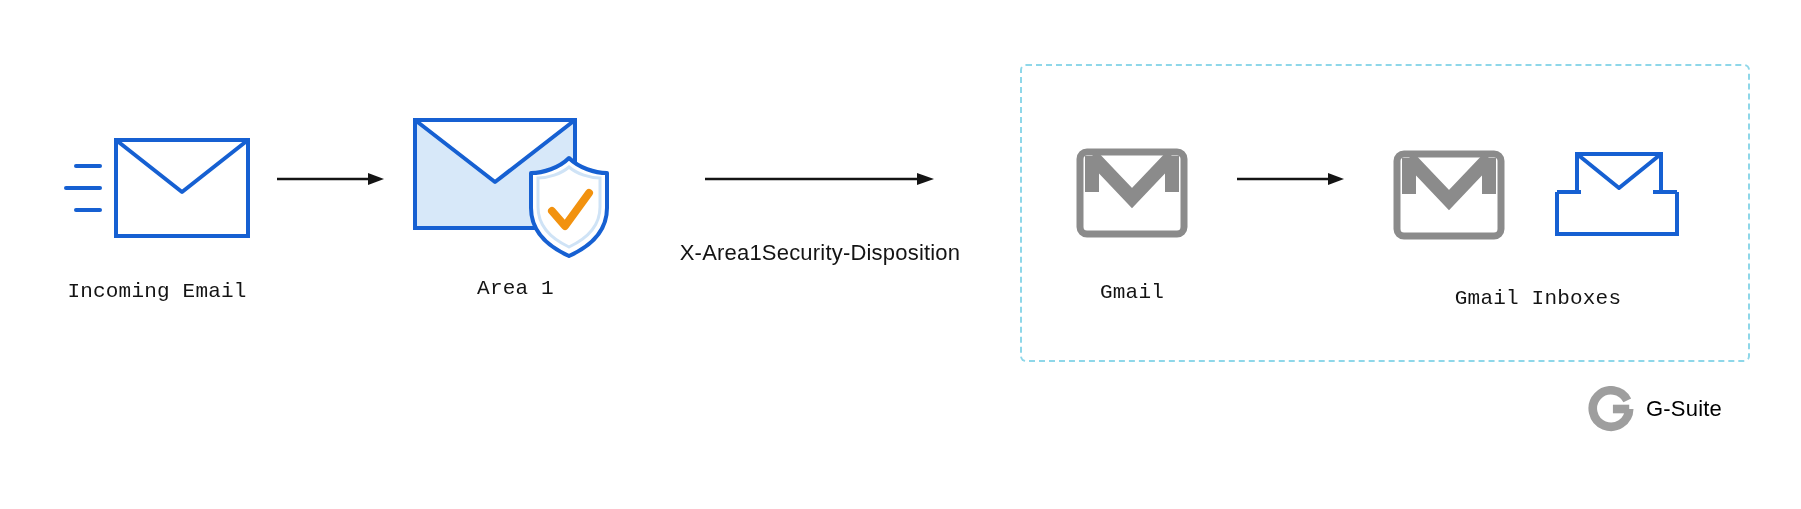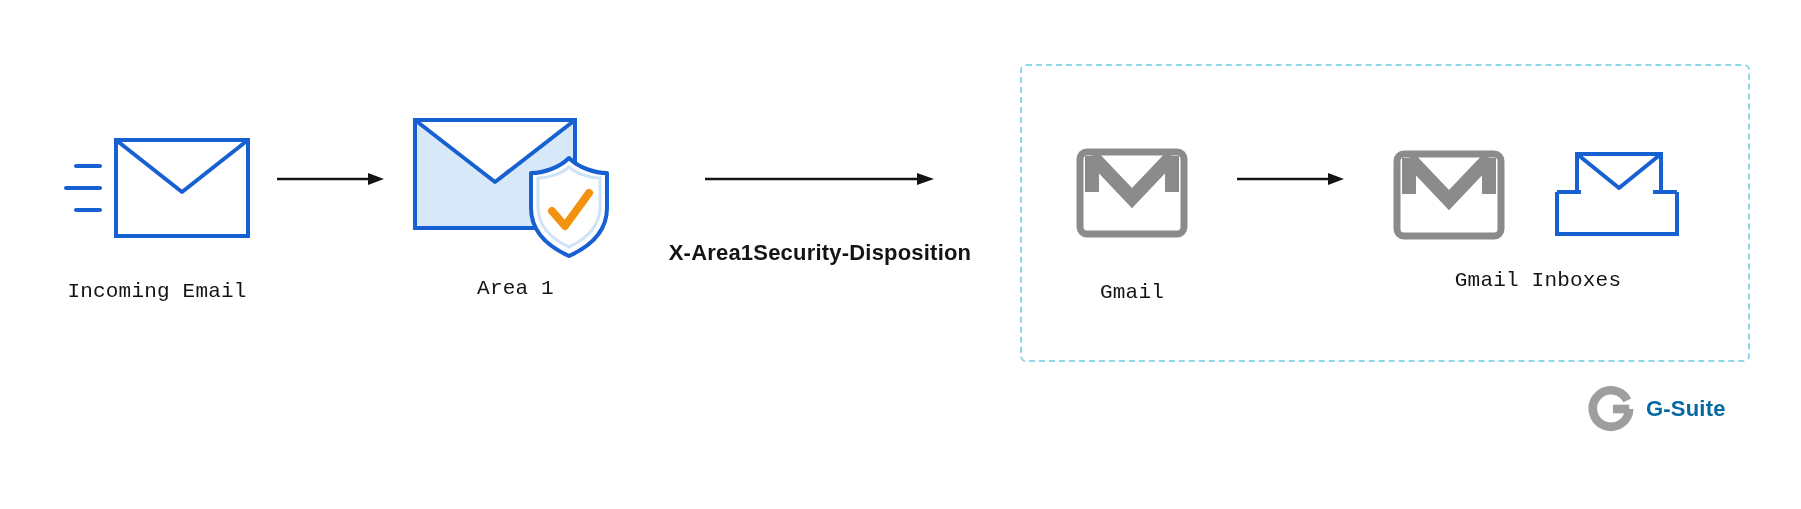--- a/index.html
+++ b/index.html
@@ -25,21 +25,21 @@
     color: #141414;
     text-align: center;
     letter-spacing: 0.2px;
     line-height: 29px;
     white-space: nowrap;
   }
   .arrow { position: absolute; }
   .edge-label {
     position: absolute;
     font-size: 22px;
-    font-weight: 700;
+    font-weight: 400;
     color: #141414;
     text-align: center;
     letter-spacing: 0.2px;
     white-space: nowrap;
   }
   .boundary {
     position: absolute;
     left: 1020px; top: 64px;
     width: 730px; height: 298px;
     border: 2px dashed #8ed7e9;
@@ -55,22 +55,22 @@
   .gsuite {
     position: absolute;
     left: 1588px; top: 386px;
     display: flex;
     flex-direction: row;
     align-items: center;
     gap: 12px;
   }
   .gsuite-label {
     font-size: 22px;
-    font-weight: 700;
-    color: #0369a1;
+    font-weight: 400;
+    color: #000000;
     letter-spacing: 0.2px;
   }
 </style>
 </head>
 <body>
 
 <div class="canvas">
 
   <div class="node" style="left:52px; top:136px; width:210px;">
     <svg width="190" height="105" viewBox="0 0 190 105">
@@ -143,21 +143,21 @@
           <path d="M26 6 L68 40 L110 6" fill="none" stroke="#1660d2" stroke-width="4" stroke-linejoin="round"></path>
         </g>
         <g>
           <rect x="8" y="44" width="116" height="42" fill="#ffffff"></rect>
           <path d="M6 44 V86 H126 V44" fill="none" stroke="#1660d2" stroke-width="4"></path>
           <line x1="6" y1="44" x2="30" y2="44" stroke="#1660d2" stroke-width="4"></line>
           <line x1="102" y1="44" x2="126" y2="44" stroke="#1660d2" stroke-width="4"></line>
         </g>
       </svg>
     </div>
-    <div class="node-label" style="margin-top:26px;">Gmail Inboxes</div>
+    <div class="node-label" style="margin-top:44px;">Gmail Inboxes</div>
   </div>
 
   <div class="gsuite">
     <svg width="46" height="46" viewBox="0 0 48 48">
       <path d="M41 15 A19 19 0 1 0 43 24" fill="none" stroke="#9e9e9e" stroke-width="9"></path>
       <path d="M26 24 H43" fill="none" stroke="#9e9e9e" stroke-width="9"></path>
     </svg>
     <span class="gsuite-label">G-Suite</span>
   </div>
 

